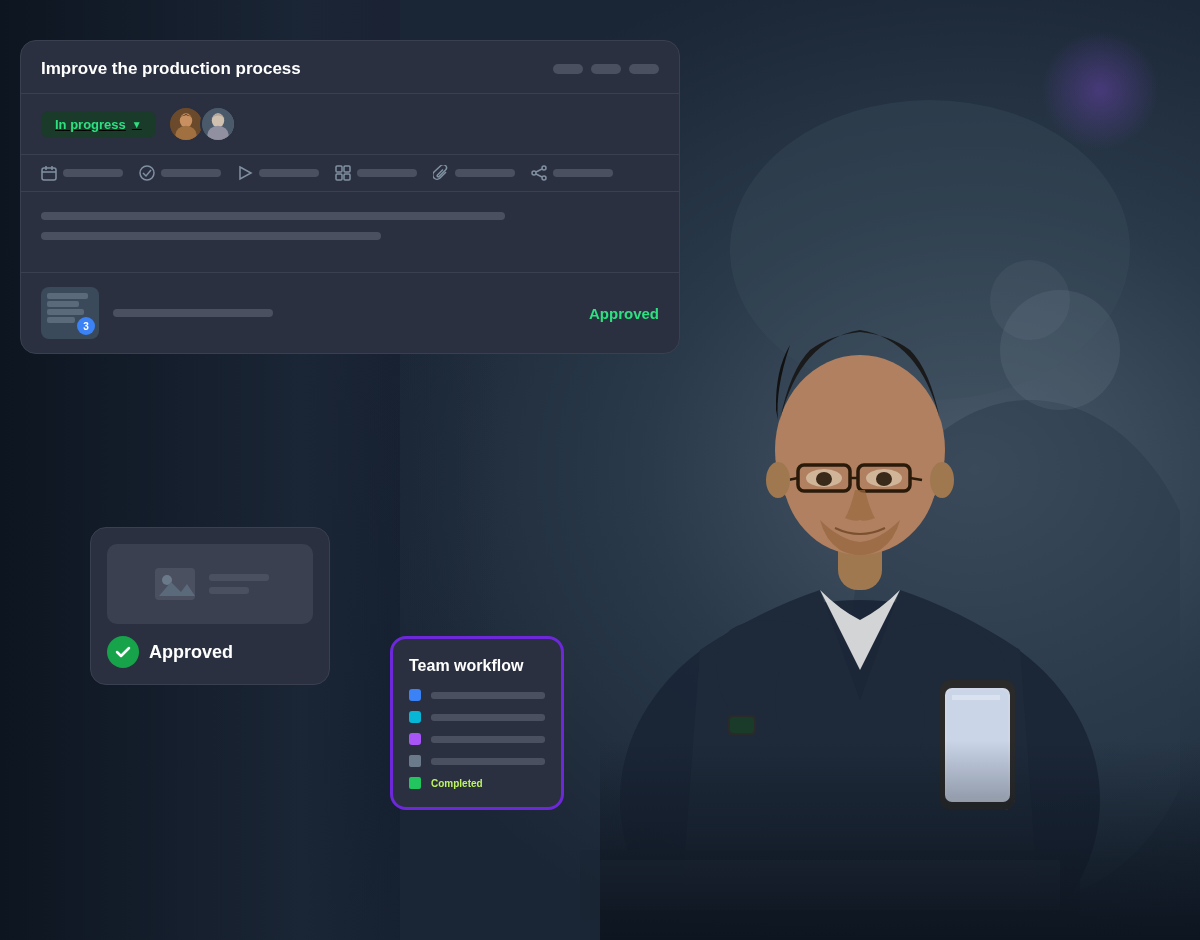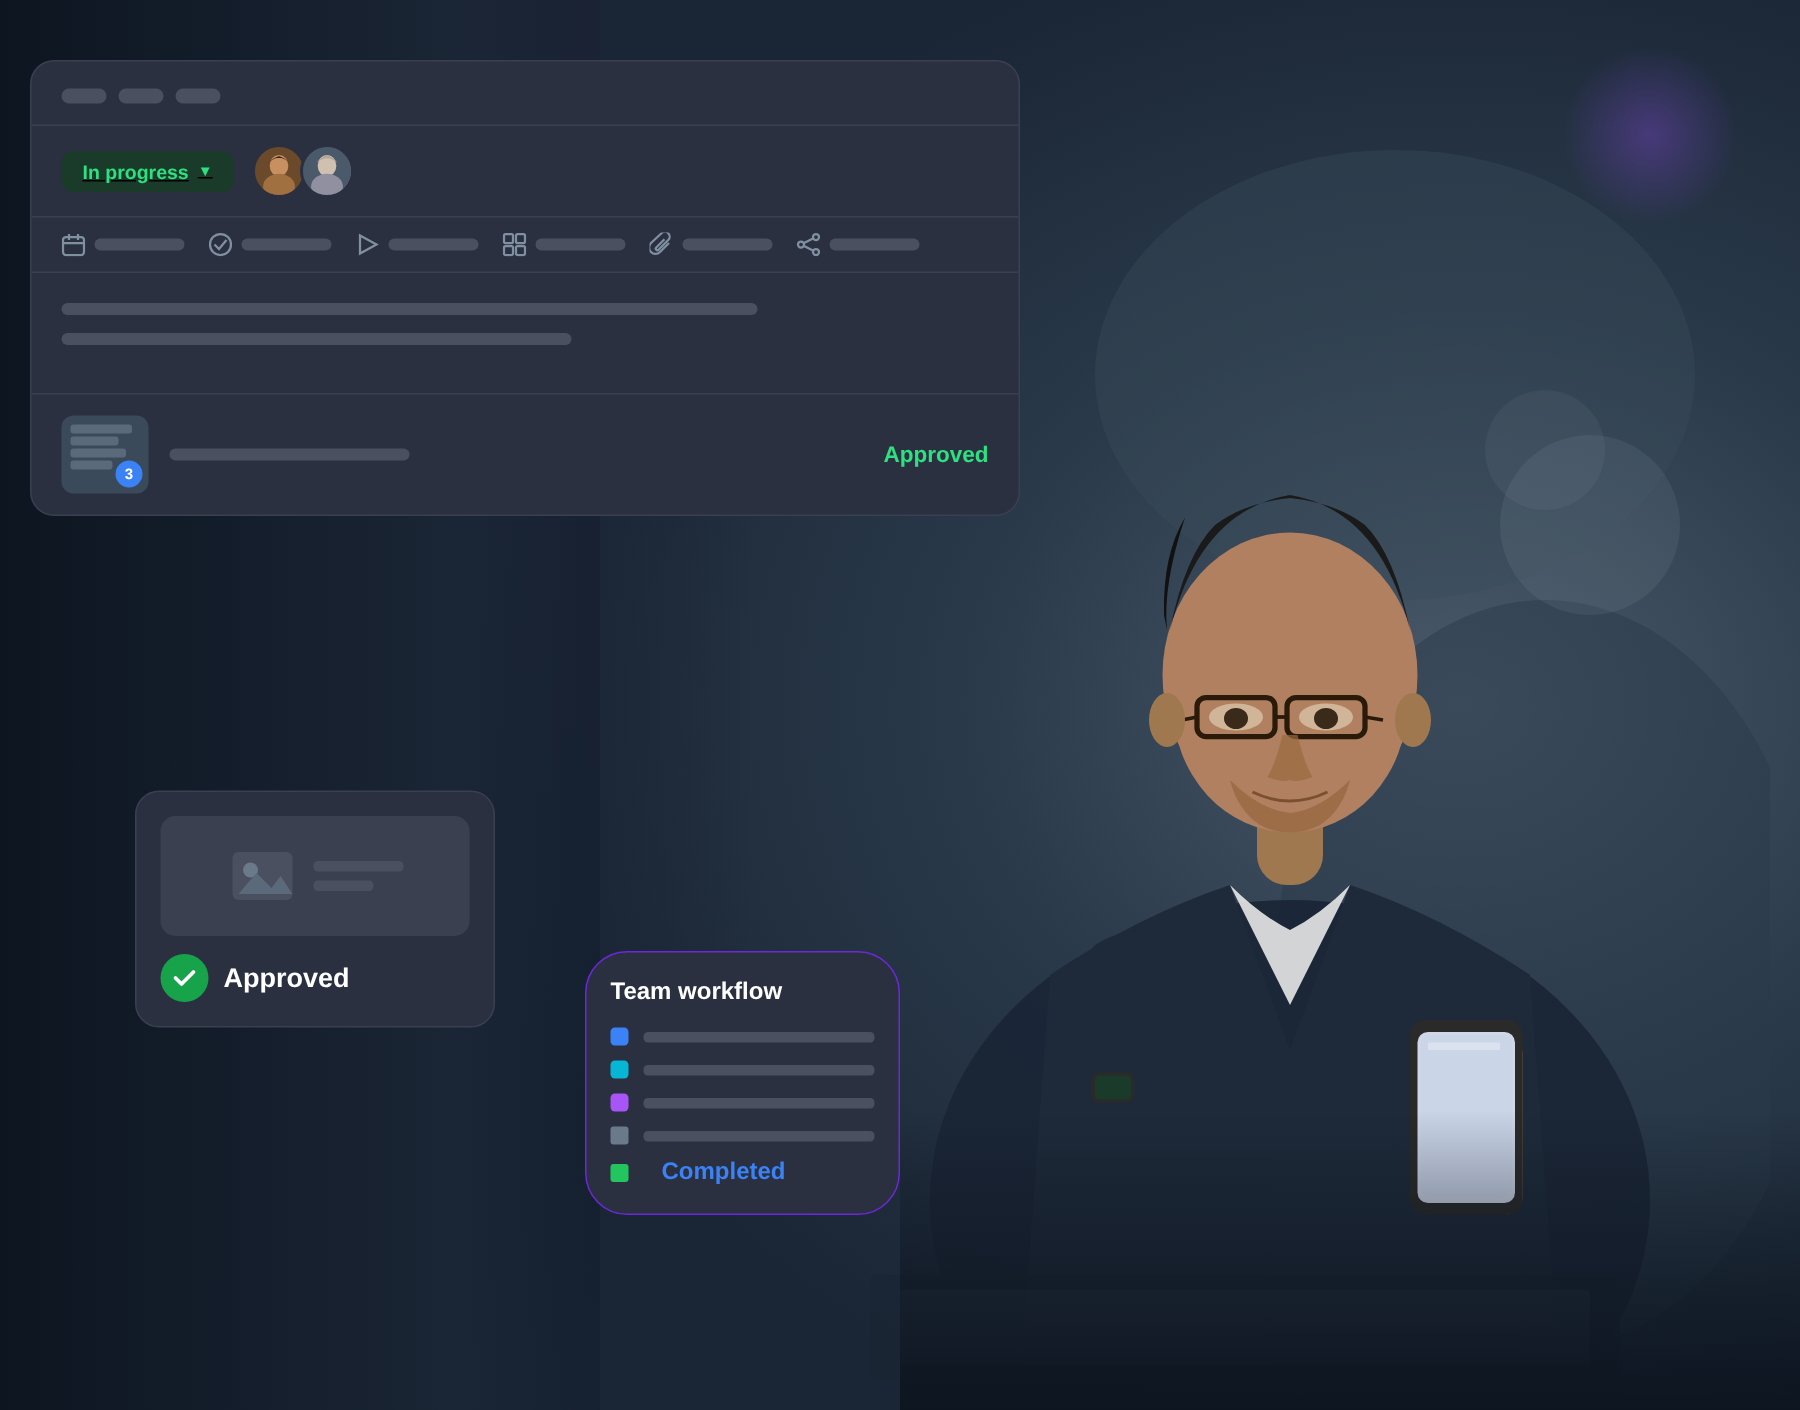--- a/index.html
+++ b/index.html
@@ -297,24 +297,24 @@
       color: #ffffff;
       font-size: 18px;
       font-weight: 600;
     }
 
     
     .workflow-card {
       position: absolute;
       bottom: 130px;
       left: 390px;
-      width: 210px;
+      width: 174px;
       background: #2a3040;
-      border-radius: 28px;
-      border: 1px solid #6d28d9;
+      border-radius: 16px;
+      border: 3px solid #6d28d9;
       z-index: 10;
       padding: 18px 16px;
     }
 
     .workflow-title {
       color: #ffffff;
       font-size: 16px;
       font-weight: 600;
       margin-bottom: 14px;
     }
@@ -345,24 +345,23 @@
     .dot-green { background: #22c55e; border-radius: 2px; }
 
     .workflow-line {
       height: 7px;
       background: #4a5060;
       border-radius: 3px;
       flex: 1;
     }
 
     .workflow-completed-text {
-      color: #3b82f6;
-      font-size: 16px;
+      color: #bef264;
+      font-size: 10px;
       font-weight: 600;
-      margin-left: 12px;
     }
 
     
     .bg-dark-gradient {
       position: absolute;
       left: 0;
       top: 0;
       width: 100%;
       height: 100%;
       background: radial-gradient(ellipse at 20% 80%, #0d1a2a 0%, transparent 60%),
@@ -501,20 +500,21 @@
   </svg>
 </div>
 
 <div class="bg-overlay"></div>
 
 <div class="laptop-hint"></div>
 
 <div class="task-card">
 
   <div class="task-card-header">
+    <span class="task-title">Improve the production process</span>
     <div class="window-controls">
       <div class="window-control"></div>
       <div class="window-control"></div>
       <div class="window-control"></div>
     </div>
   </div>
 
   <div class="task-status-row">
     <div class="status-badge">
       <span>In progress</span>

